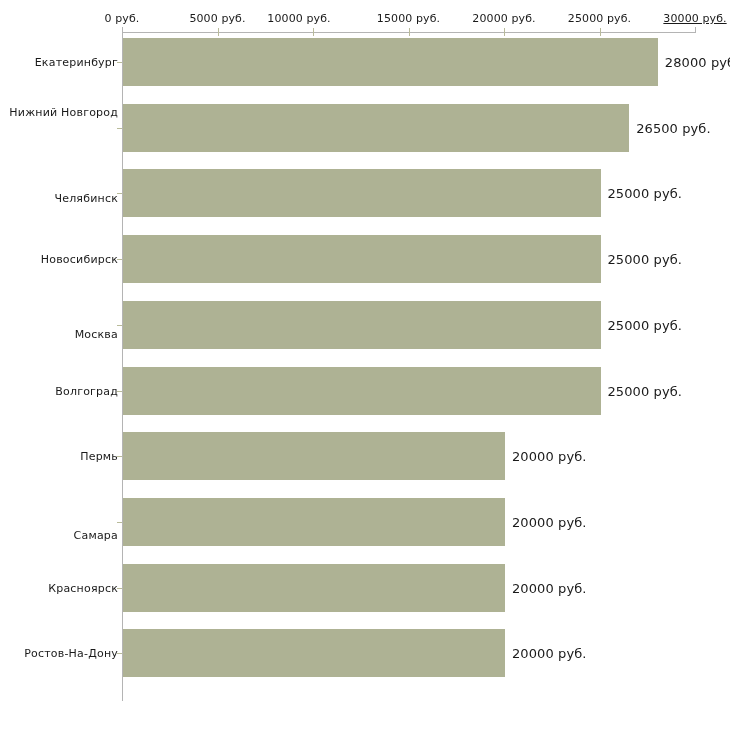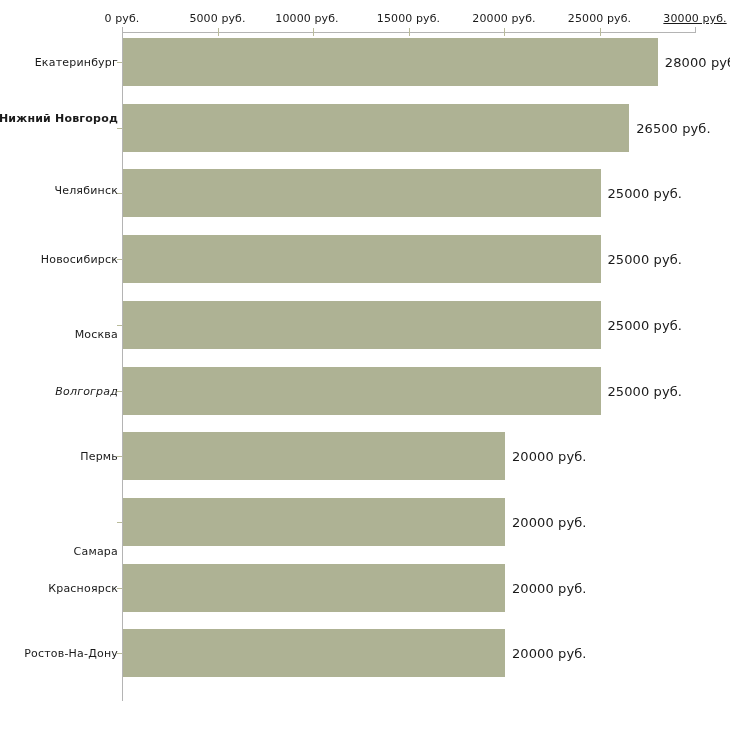--- a/index.html
+++ b/index.html
@@ -105,21 +105,21 @@
   <div id="x-ticks">
       <div class="x-tick" style="left: 217.5px;"></div>
       <div class="x-tick" style="left: 313px;"></div>
       <div class="x-tick" style="left: 408.5px;"></div>
       <div class="x-tick" style="left: 504px;"></div>
       <div class="x-tick" style="left: 599.5px;"></div>
     </div>
   <div id="x-tick-labels">
       <div class="x-tick-label" style="left: 122px;">0 руб.</div>
       <div class="x-tick-label" style="left: 217.5px;">5000 руб.</div>
-      <div class="x-tick-label" style="left: 307px;">10000 руб.</div>
+      <div class="x-tick-label" style="left: 299px;">10000 руб.</div>
       <div class="x-tick-label" style="left: 408.5px;">15000 руб.</div>
       <div class="x-tick-label" style="left: 504px;">20000 руб.</div>
       <div class="x-tick-label" style="left: 599.5px;">25000 руб.</div>
       <div class="x-tick-label" style="left: 695px; text-decoration: underline;">30000 руб.</div>
     </div>
 
   <div class="y-axis-line"></div>
   <div id="y-ticks">
       <div class="y-tick" style="top: 62px;"></div>
       <div class="y-tick" style="top: 128px;"></div>
@@ -127,27 +127,27 @@
       <div class="y-tick" style="top: 259px;"></div>
       <div class="y-tick" style="top: 325px;"></div>
       <div class="y-tick" style="top: 391px;"></div>
       <div class="y-tick" style="top: 456px;"></div>
       <div class="y-tick" style="top: 522px;"></div>
       <div class="y-tick" style="top: 588px;"></div>
       <div class="y-tick" style="top: 653px;"></div>
     </div>
   <div id="y-cat-labels">
       <div class="y-cat-label" style="top: 62px;">Екатеринбург</div>
-      <div class="y-cat-label" style="top: 118px; font-weight: bold;">Нижний Новгород</div>
-      <div class="y-cat-label" style="top: 190px;">Челябинск</div>
+      <div class="y-cat-label" style="top: 112px;">Нижний Новгород</div>
+      <div class="y-cat-label" style="top: 198px;">Челябинск</div>
       <div class="y-cat-label" style="top: 259.1px;">Новосибирск</div>
       <div class="y-cat-label" style="top: 334px;">Москва</div>
-      <div class="y-cat-label" style="top: 390.5px; font-style: italic;">Волгоград</div>
+      <div class="y-cat-label" style="top: 390.5px;">Волгоград</div>
       <div class="y-cat-label" style="top: 456.2px;">Пермь</div>
-      <div class="y-cat-label" style="top: 551px;">Самара</div>
+      <div class="y-cat-label" style="top: 535px;">Самара</div>
       <div class="y-cat-label" style="top: 587.6px;">Красноярск</div>
       <div class="y-cat-label" style="top: 653.3px;">Ростов-На-Дону</div>
     </div>
 
   <div id="bars">
       <div class="bar" style="top: 38px; height: 48px; width: 534.8px; background: rgb(174, 178, 148);"></div>
       <div class="bar" style="top: 103.7px; height: 48px; width: 506.15px; background: rgb(174, 178, 148);"></div>
       <div class="bar" style="top: 169.4px; height: 48px; width: 477.5px; background: rgb(174, 178, 148);"></div>
       <div class="bar" style="top: 235.1px; height: 48px; width: 477.5px; background: rgb(174, 178, 148);"></div>
       <div class="bar" style="top: 300.8px; height: 48px; width: 477.5px; background: rgb(174, 178, 148);"></div>

